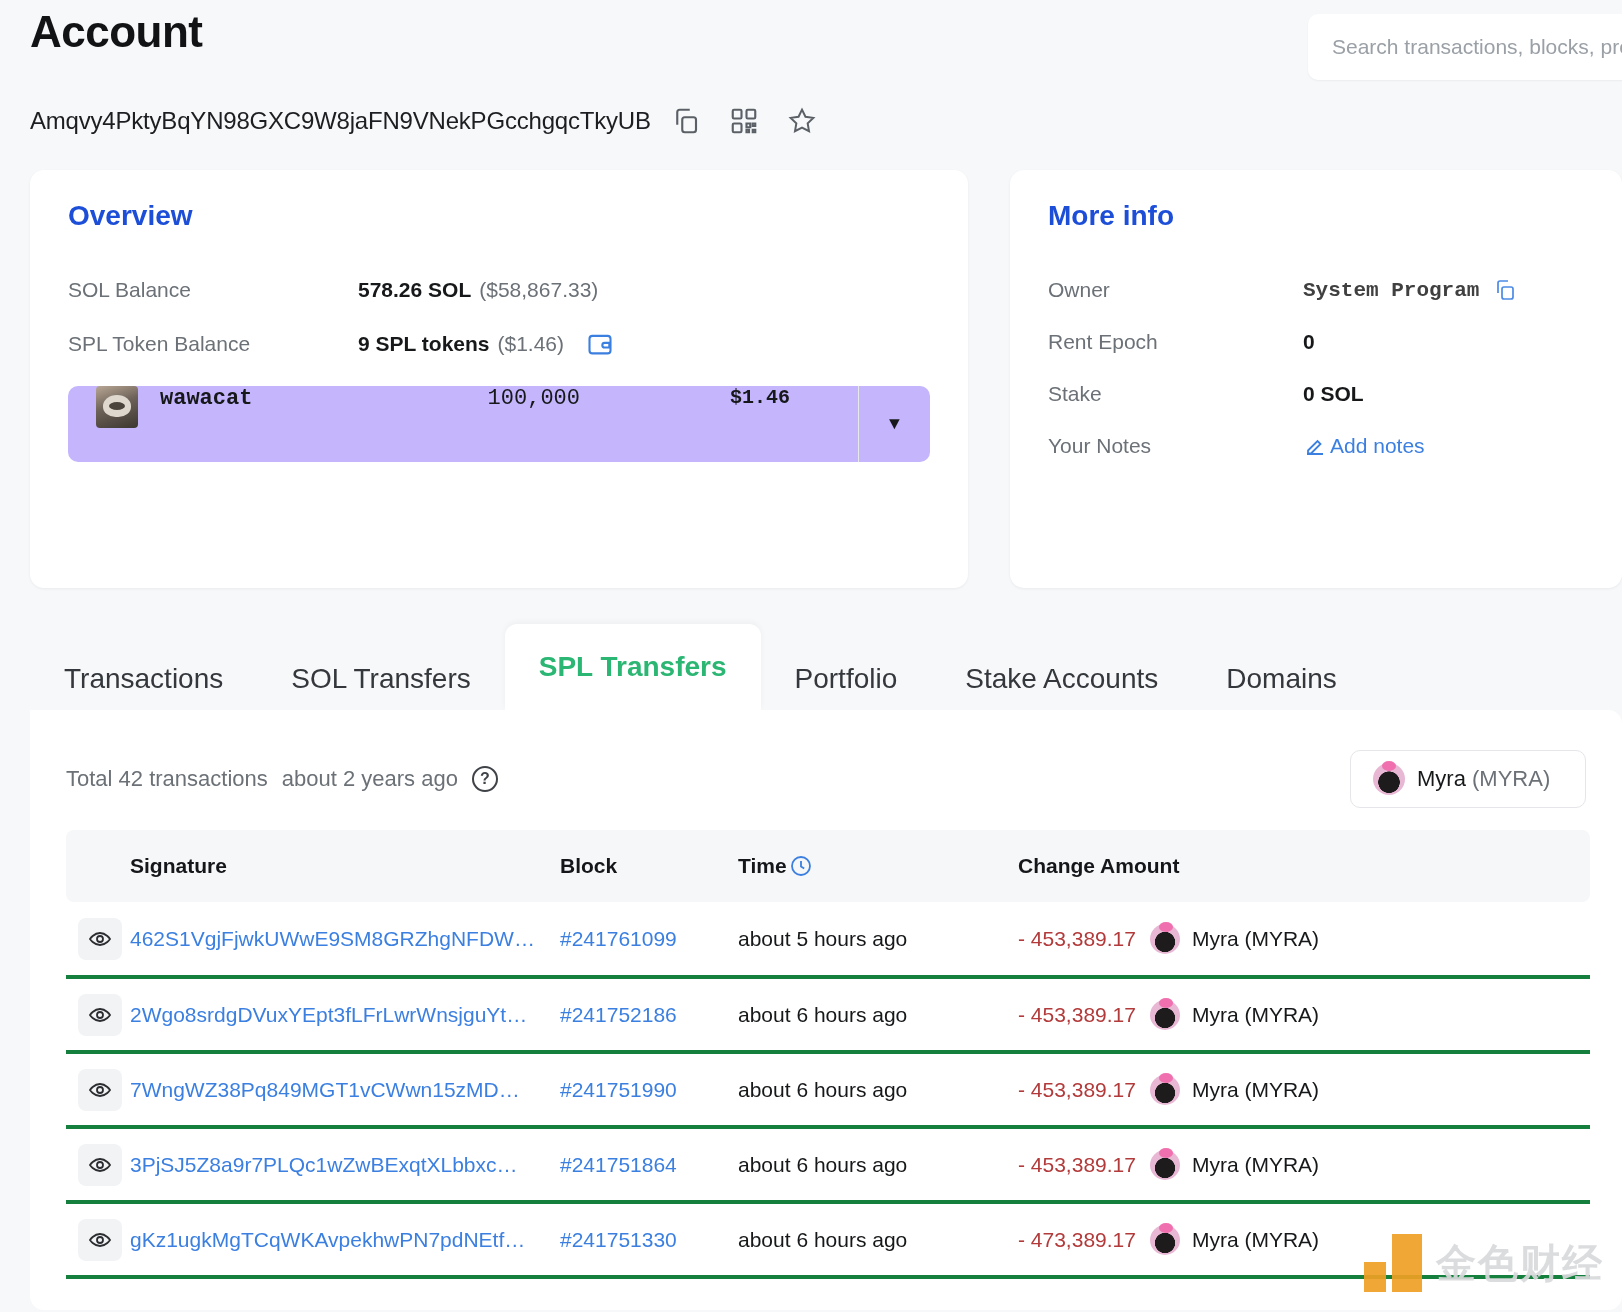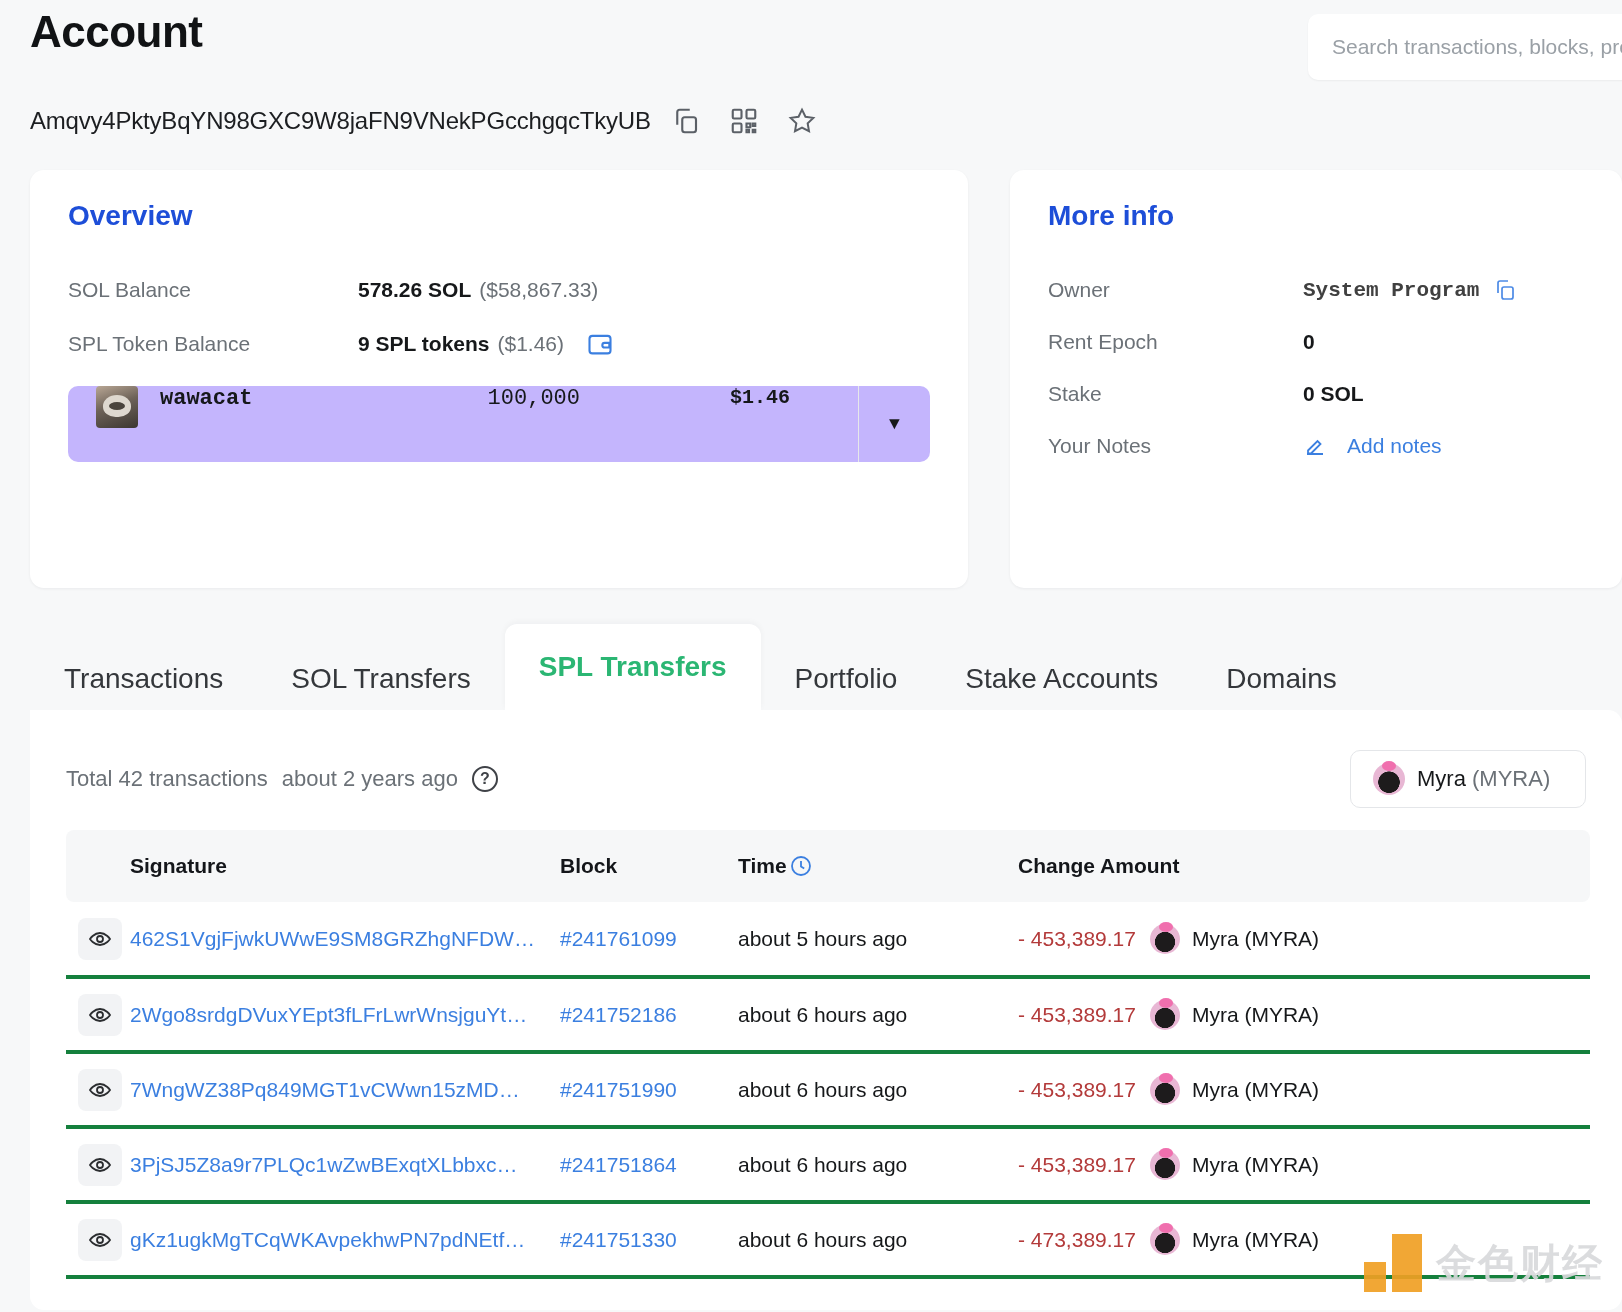--- a/index.html
+++ b/index.html
@@ -85,21 +85,21 @@
     display: flex; align-items: center; justify-content: center;
     border-left: 1px solid #e6e8ea; cursor: pointer; font-size: 18px; color: #16181a;
   }
 
   .info-circle {
     display:inline-flex; align-items:center; justify-content:center;
     width:19px; height:19px; border-radius:50%; border:1.6px solid #9aa0a6;
     color:#9aa0a6; font-size:13px; font-style:italic; margin-left:8px;
     font-family:"Liberation Serif", serif;
   }
-  .add-notes { display: flex; align-items: center; gap: 20px; color: #3b7fe0; font-size: 21px; cursor: pointer; }
+  .add-notes { display: flex; align-items: center; gap: 3px; color: #3b7fe0; font-size: 21px; cursor: pointer; }
 
   
   .tabs { display: flex; align-items: flex-end; margin: 36px 0 0 30px; height: 86px; }
   .tab {
     font-size: 28px; color: #34373b; padding: 0 34px; height: 62px;
     display: flex; align-items: center; cursor: pointer; white-space: nowrap;
   }
   .tab.active {
     background: #fff; color: #2bb673; font-weight: bold;
     border-radius: 12px 12px 0 0; height: 86px; box-shadow: 0 -2px 6px rgba(16,24,40,.04);

